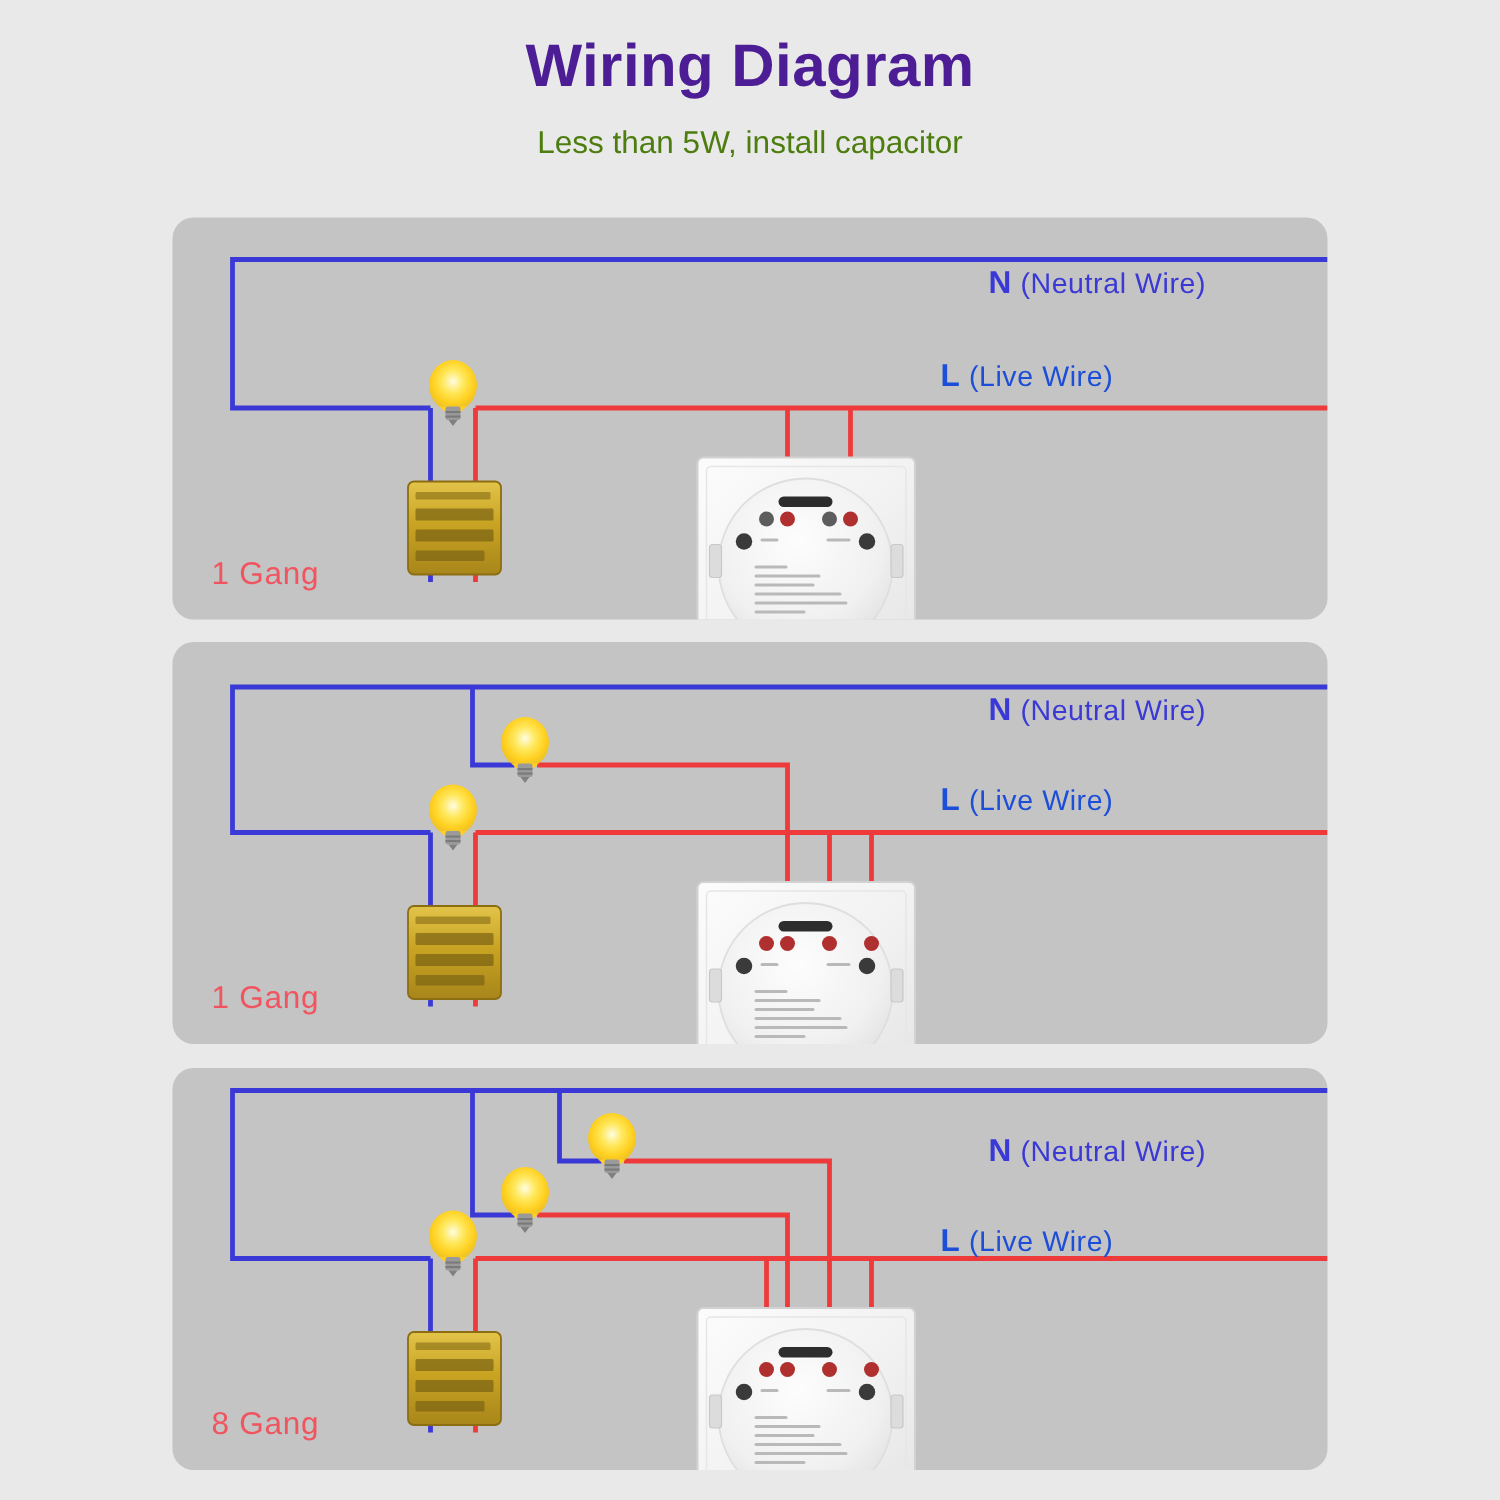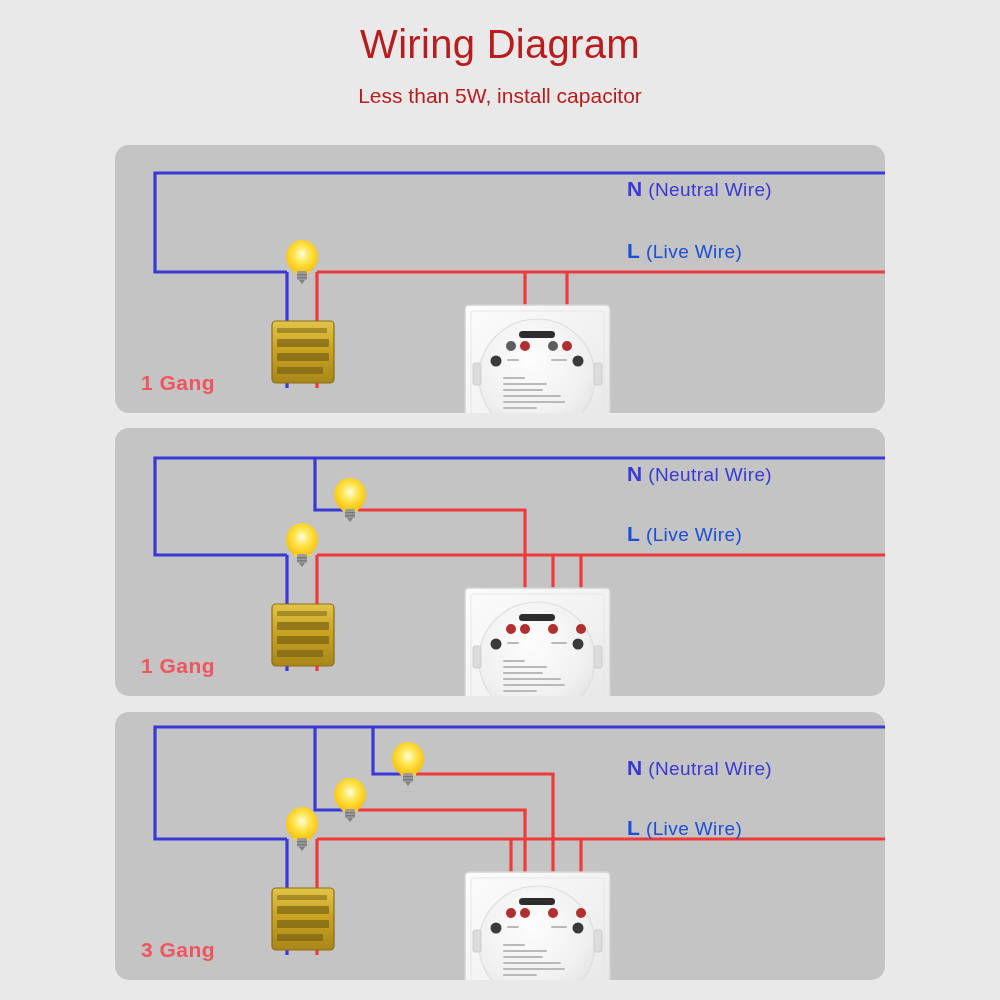--- a/index.html
+++ b/index.html
@@ -19,31 +19,31 @@
     position: absolute;
     inset: 0;
     background: #e9e9e9;
   }
   .title {
     position: absolute;
     left: 0; right: 0;
     top: 22px;
     text-align: center;
     font-size: 40px;
-    font-weight: normal;
-    color: #b91c1c;
+    font-weight: bold;
+    color: #4c1d95;
     letter-spacing: 0.3px;
   }
   .subtitle {
     position: absolute;
     left: 0; right: 0;
     top: 84px;
     text-align: center;
     font-size: 21px;
-    color: #b91c1c;
+    color: #4d7c0f;
   }
   .panel {
     position: absolute;
     left: 115px;
     width: 770px;
     height: 268px;
     background: #c4c4c4;
     border-radius: 14px;
   }
   #panel-1 { top: 145px; }
@@ -56,34 +56,34 @@
     width: 770px;
     height: 268px;
     display: block;
   }
   .gang-label {
     position: absolute;
     left: 26px;
     bottom: 18px;
     font-size: 21px;
     color: #f0555f;
-    font-weight: bold;
+    font-weight: normal;
     letter-spacing: 0.5px;
   }
   .wire-label {
     position: absolute;
     font-size: 19px;
     white-space: nowrap;
     letter-spacing: 0.4px;
   }
   .wire-label .sym {
     font-weight: bold;
     font-size: 21px;
   }
-  .label-n { color: #3a38d6; }
+  .label-n { color: #3a38d6; margin-left: 32px; }
   .label-l { color: #1d4ed8; }
 </style>
 </head>
 <body>
 
 <div id="page">
 
   <div class="title">Wiring Diagram</div>
   <div class="subtitle">Less than 5W, install capacitor</div>
 
@@ -402,21 +402,21 @@
           <rect x="388" y="262" width="34" height="2" rx="1"></rect>
           <rect x="400" y="272" width="40" height="2.5" rx="1"></rect>
           <rect x="404" y="278" width="32" height="2.5" rx="1"></rect>
         </g>
         <rect x="358" y="218" width="8" height="22" rx="2" fill="#dcdcdc" stroke="#c8c8c8" stroke-width="0.8"></rect>
         <rect x="479" y="218" width="8" height="22" rx="2" fill="#dcdcdc" stroke="#c8c8c8" stroke-width="0.8"></rect>
         <rect x="408" y="285" width="28" height="7" rx="2" fill="#8a8a8a"></rect>
       </g>
     </svg>
 
-    <div class="gang-label">3 Gang</div>
+    <div class="gang-label">8 Gang</div>
     <div class="wire-label label-n" style="left:512px; top:44px;">
       <span class="sym">N</span>
       <span>(Neutral  Wire)</span>
     </div>
     <div class="wire-label label-l" style="left:512px; top:104px;">
       <span class="sym">L</span>
       <span>(Live  Wire)</span>
     </div>
   </div>
 

